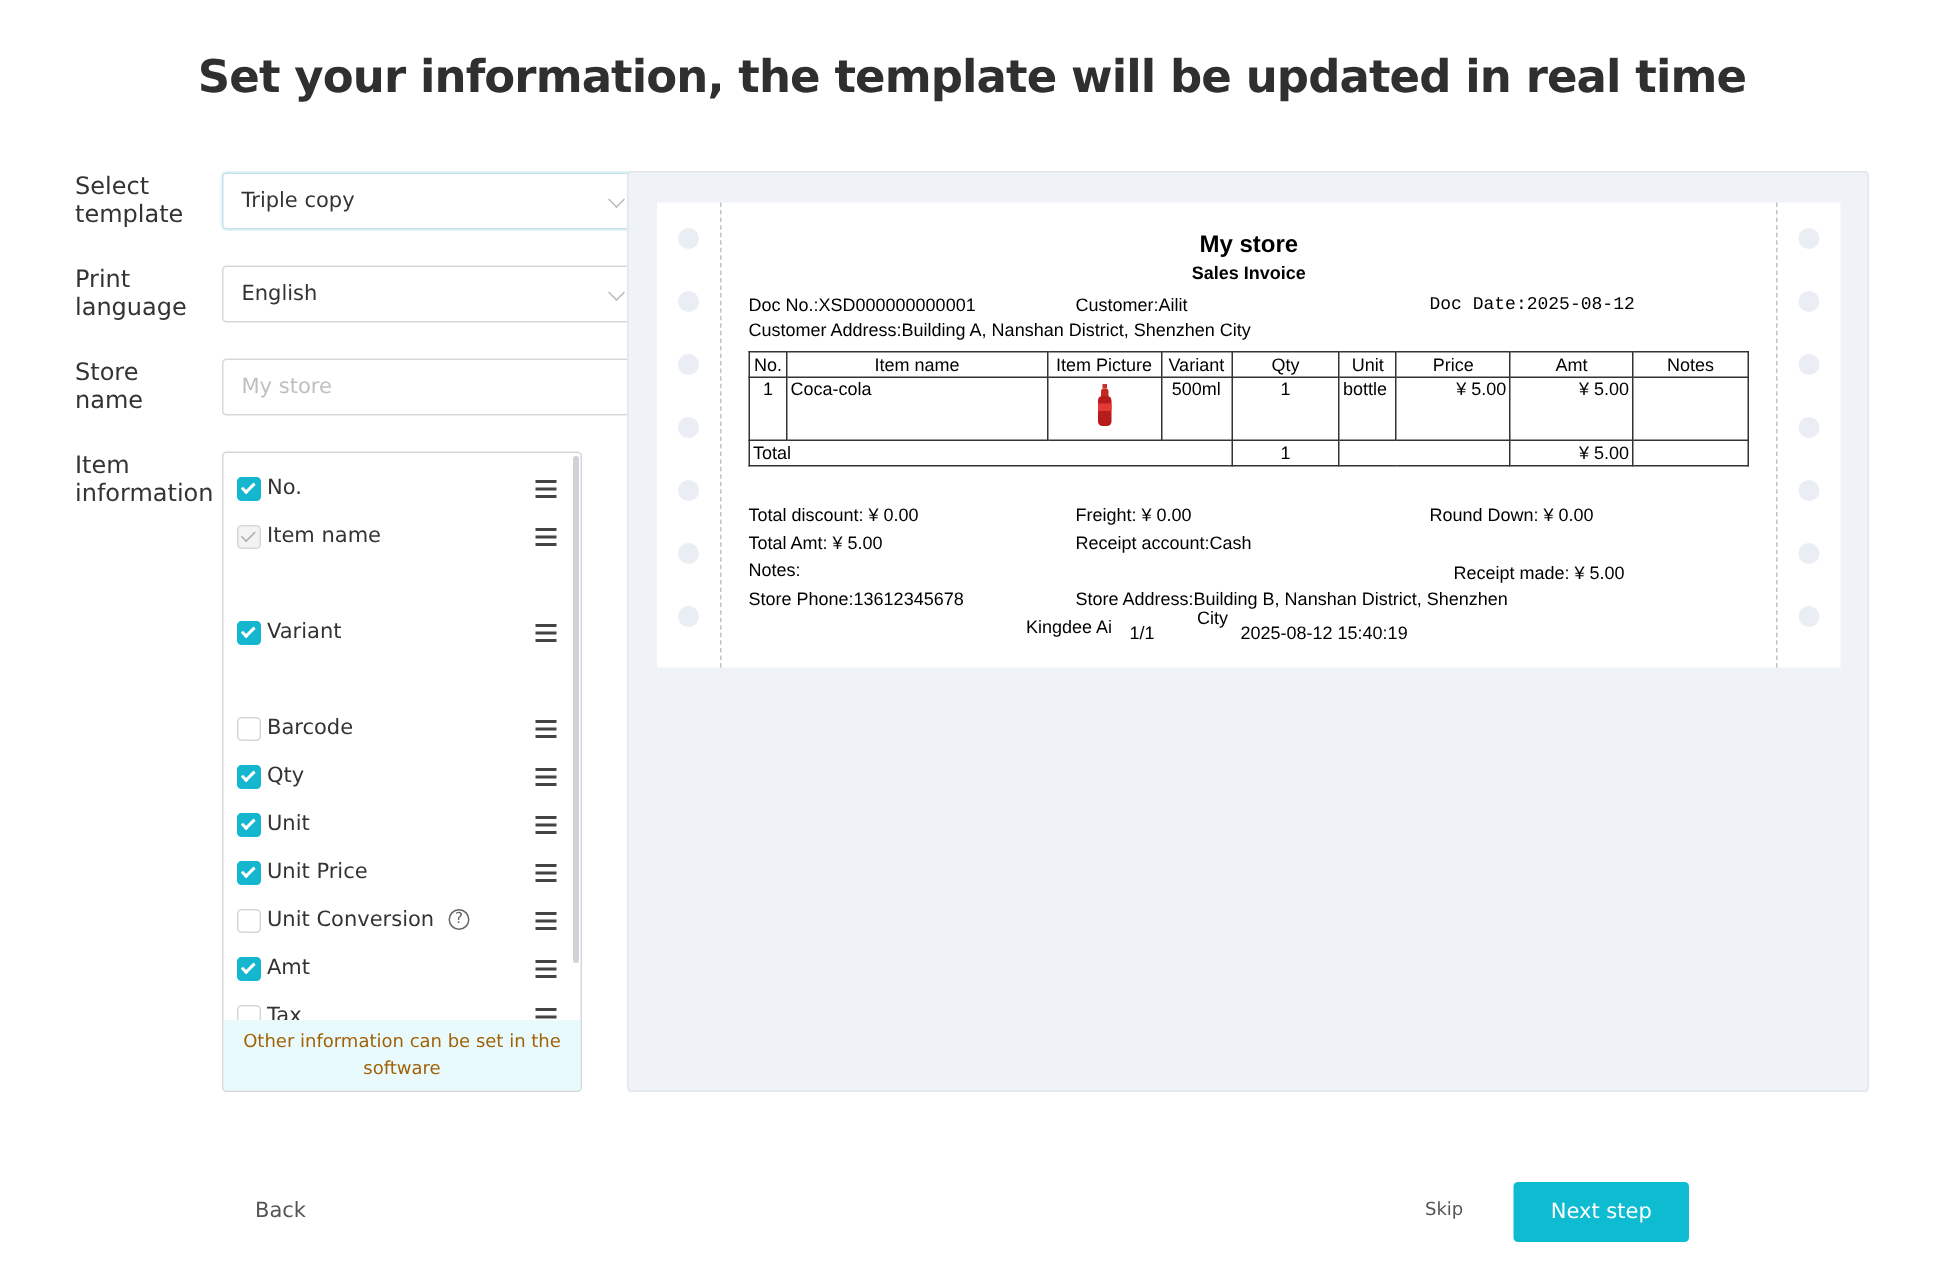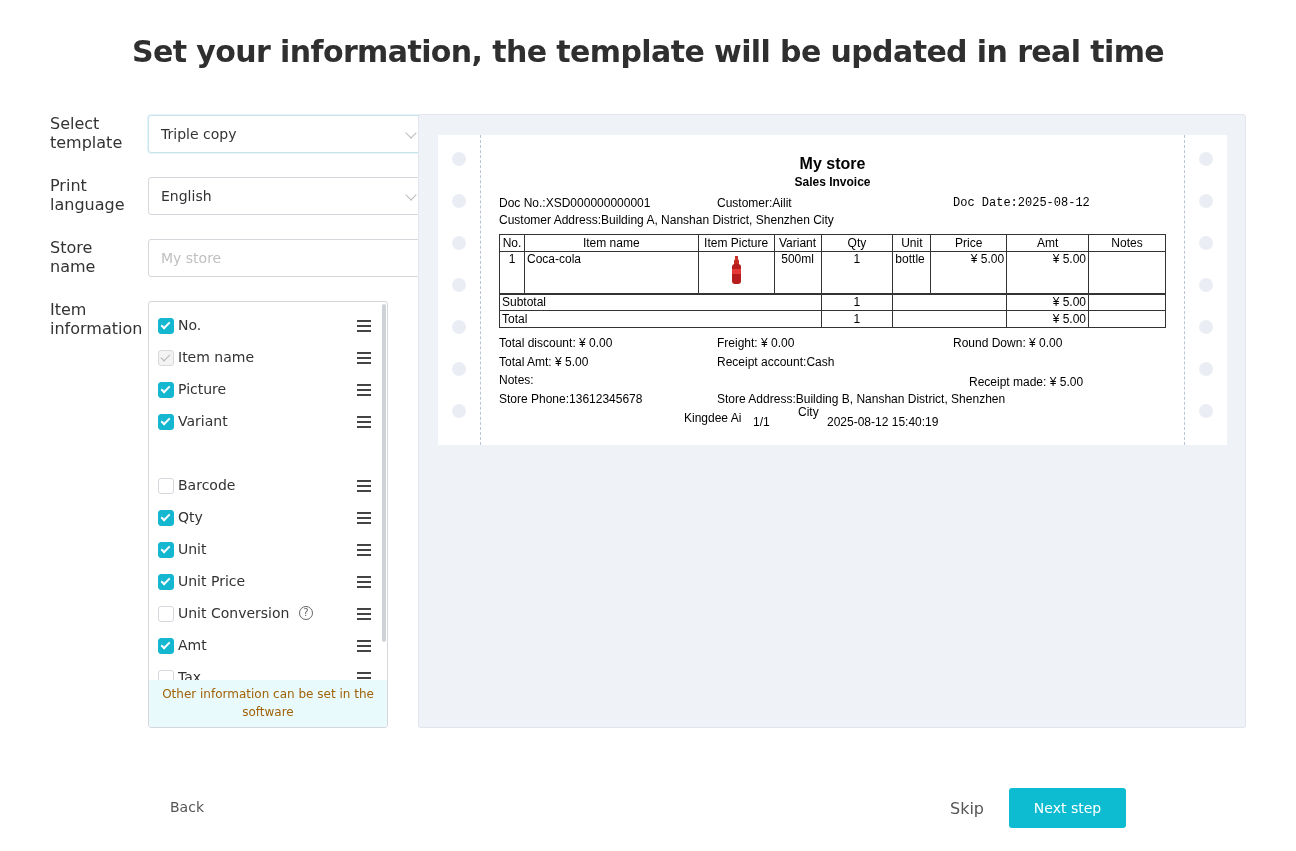--- a/index.html
+++ b/index.html
@@ -75,21 +75,21 @@
   .inv-table tr.sum-row td { border-top: 2px solid #333; }
 
   .bottle { display: inline-block; position: relative; width: 9px; height: 28px; margin-top: 4px; }
   .bottle .cap { position: absolute; left: 3px; top: 0; width: 3px; height: 3px; background: #c9302c; }
   .bottle .neck { position: absolute; left: 2px; top: 3px; width: 5px; height: 6px; background: #c42a1f; border-radius: 2px 2px 0 0; }
   .bottle .body { position: absolute; left: 0; top: 8px; width: 9px; height: 20px; background: #b71c1c; border-radius: 3px; }
   .bottle .lbl { position: absolute; left: 0; top: 13px; width: 9px; height: 5px; background: #e53935; }
 
   
   .back-btn { position: absolute; left: 170px; top: 799px; font-size: 14px; color: #555; cursor: pointer; }
-  .skip-btn { position: absolute; left: 950px; top: 799px; font-size: 16px; color: #555; cursor: pointer; }
+  .skip-btn { position: absolute; left: 950px; top: 799px; font-size: 12px; color: #555; cursor: pointer; }
   .next-btn {
     position: absolute; left: 1009px; top: 788px; width: 117px; height: 40px; background: #0dbcd1;
     color: #fff; border: none; border-radius: 3px; font-size: 14px; font-family: "DejaVu Sans", sans-serif; cursor: pointer;
   }
 </style>
 </head>
 <body>
 
 <h1 class="page-title">Set your information, the template will be updated in real time</h1>
 
@@ -141,31 +141,20 @@
           <i style="top: 0px;"></i>
           <i style="top: 5px;"></i>
           <i style="top: 10px;"></i>
         </span>
       </div>
       <div class="item-row" style="top: 36px;">
         <span class="cb disabled">
           <i class="tick"></i>
         </span>
         <span class="item-label">Item name</span>
-        <span class="drag-handle">
-          <i style="top: 0px;"></i>
-          <i style="top: 5px;"></i>
-          <i style="top: 10px;"></i>
-        </span>
-      </div>
-      <div class="item-row" style="top: 68px;">
-        <span class="cb checked">
-          <i class="tick"></i>
-        </span>
-        <span class="item-label">Picture</span>
         <span class="drag-handle">
           <i style="top: 0px;"></i>
           <i style="top: 5px;"></i>
           <i style="top: 10px;"></i>
         </span>
       </div>
       <div class="item-row" style="top: 100px;">
         <span class="cb checked">
           <i class="tick"></i>
         </span>
@@ -311,27 +300,20 @@
         <td class="c">
           <span class="bottle"><i class="cap"></i><i class="neck"></i><i class="body"></i><i class="lbl"></i></span>
         </td>
         <td class="c">500ml</td>
         <td class="c">1</td>
         <td>bottle</td>
         <td class="r">¥ 5.00</td>
         <td class="r">¥ 5.00</td>
         <td></td>
       </tr>
-      <tr class="sum-row">
-        <td colspan="4">Subtotal</td>
-        <td class="c">1</td>
-        <td colspan="2"></td>
-        <td class="r">¥ 5.00</td>
-        <td></td>
-      </tr>
       <tr>
         <td colspan="4">Total</td>
         <td class="c">1</td>
         <td colspan="2"></td>
         <td class="r">¥ 5.00</td>
         <td></td>
       </tr>
     </tbody>
       </table>
 

